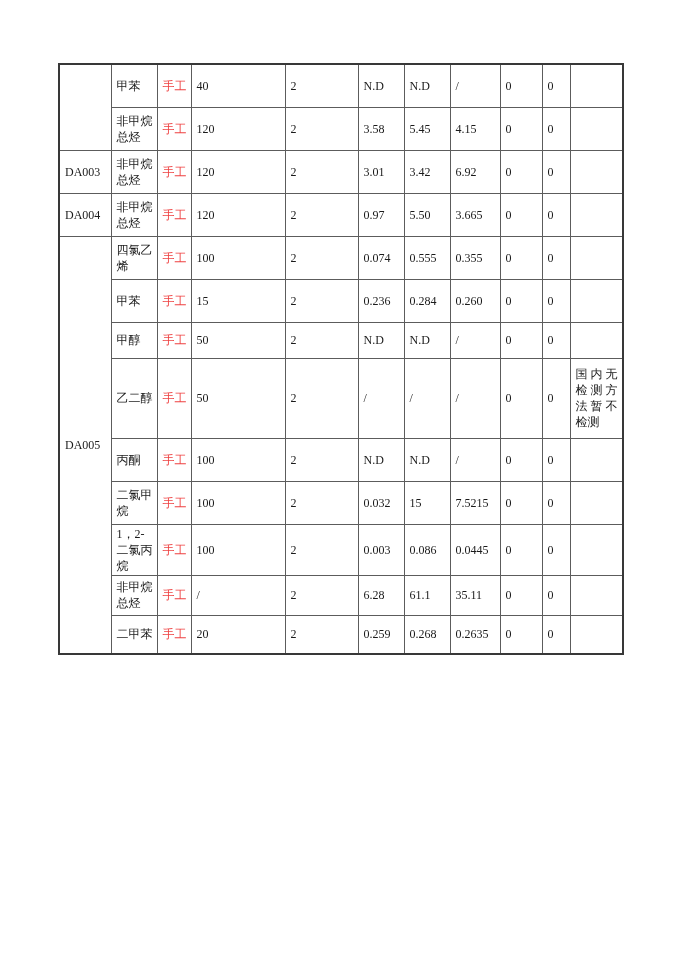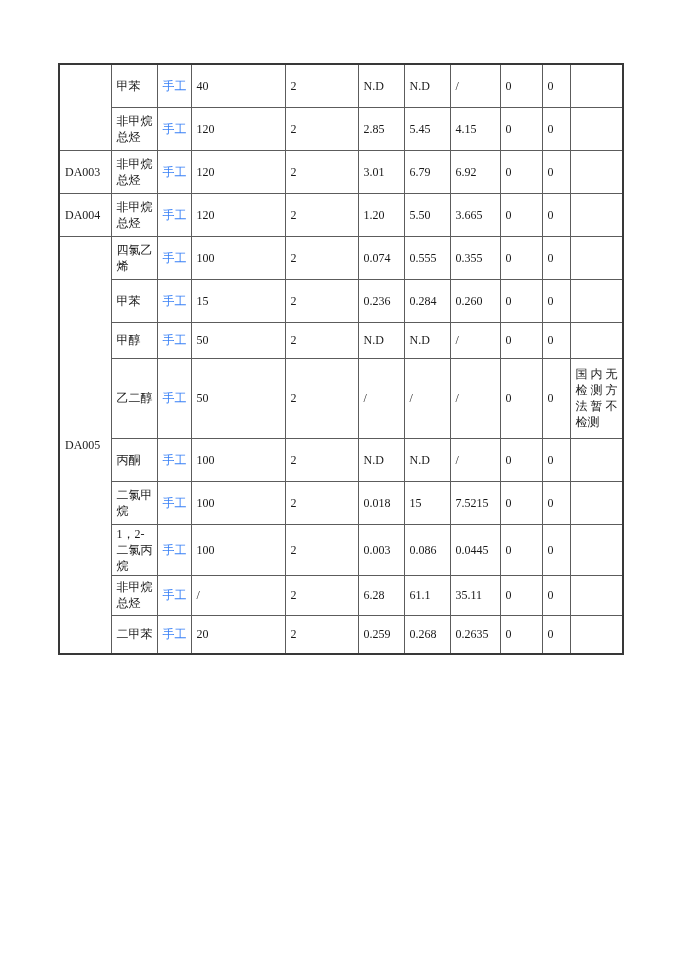--- a/index.html
+++ b/index.html
@@ -25,21 +25,21 @@
     border: 1px solid #5c5c5c;
     padding: 1px 3px 1px 5px;
     font-size: 12px;
     line-height: 16px;
     vertical-align: middle;
     text-align: left;
     overflow: hidden;
     word-break: break-all;
   }
   td.station { padding-left: 5px; }
-  td.method  { color: #3b82f6; }
+  td.method  { color: #ef4444; }
   td.remark  { white-space: pre-line; line-height: 17px; padding-left: 4px; padding-right: 2px; }
   
   col.c-station { width: 52px; }
   col.c-pollutant { width: 46px; }
   col.c-method { width: 34px; }
   col.c-limit { width: 94px; }
   col.c-count { width: 73px; }
   col.c-min { width: 46px; }
   col.c-max { width: 46px; }
   col.c-avg { width: 50px; }
@@ -77,47 +77,47 @@
         <td>/</td>
         <td>0</td>
         <td>0</td>
         <td class="remark"></td>
       </tr>
       <tr style="height:43px">
         <td>非甲烷总烃</td>
         <td class="method">手工</td>
         <td>120</td>
         <td>2</td>
-        <td>2.85</td>
+        <td>3.58</td>
         <td>5.45</td>
         <td>4.15</td>
         <td>0</td>
         <td>0</td>
         <td class="remark"></td>
       </tr>
       <tr style="height:43px">
         <td class="station">DA003</td>
         <td>非甲烷总烃</td>
         <td class="method">手工</td>
         <td>120</td>
         <td>2</td>
         <td>3.01</td>
-        <td>6.79</td>
+        <td>3.42</td>
         <td>6.92</td>
         <td>0</td>
         <td>0</td>
         <td class="remark"></td>
       </tr>
       <tr style="height:43px">
         <td class="station">DA004</td>
         <td>非甲烷总烃</td>
         <td class="method">手工</td>
         <td>120</td>
         <td>2</td>
-        <td>1.20</td>
+        <td>0.97</td>
         <td>5.50</td>
         <td>3.665</td>
         <td>0</td>
         <td>0</td>
         <td class="remark"></td>
       </tr>
       <tr style="height:43px">
         <td class="station" rowspan="9">DA005</td>
         <td>四氯乙烯</td>
         <td class="method">手工</td>
@@ -179,21 +179,21 @@
         <td>/</td>
         <td>0</td>
         <td>0</td>
         <td class="remark"></td>
       </tr>
       <tr style="height:43px">
         <td>二氯甲烷</td>
         <td class="method">手工</td>
         <td>100</td>
         <td>2</td>
-        <td>0.018</td>
+        <td>0.032</td>
         <td>15</td>
         <td>7.5215</td>
         <td>0</td>
         <td>0</td>
         <td class="remark"></td>
       </tr>
       <tr style="height:43px">
         <td>1，2-二氯丙烷</td>
         <td class="method">手工</td>
         <td>100</td>

